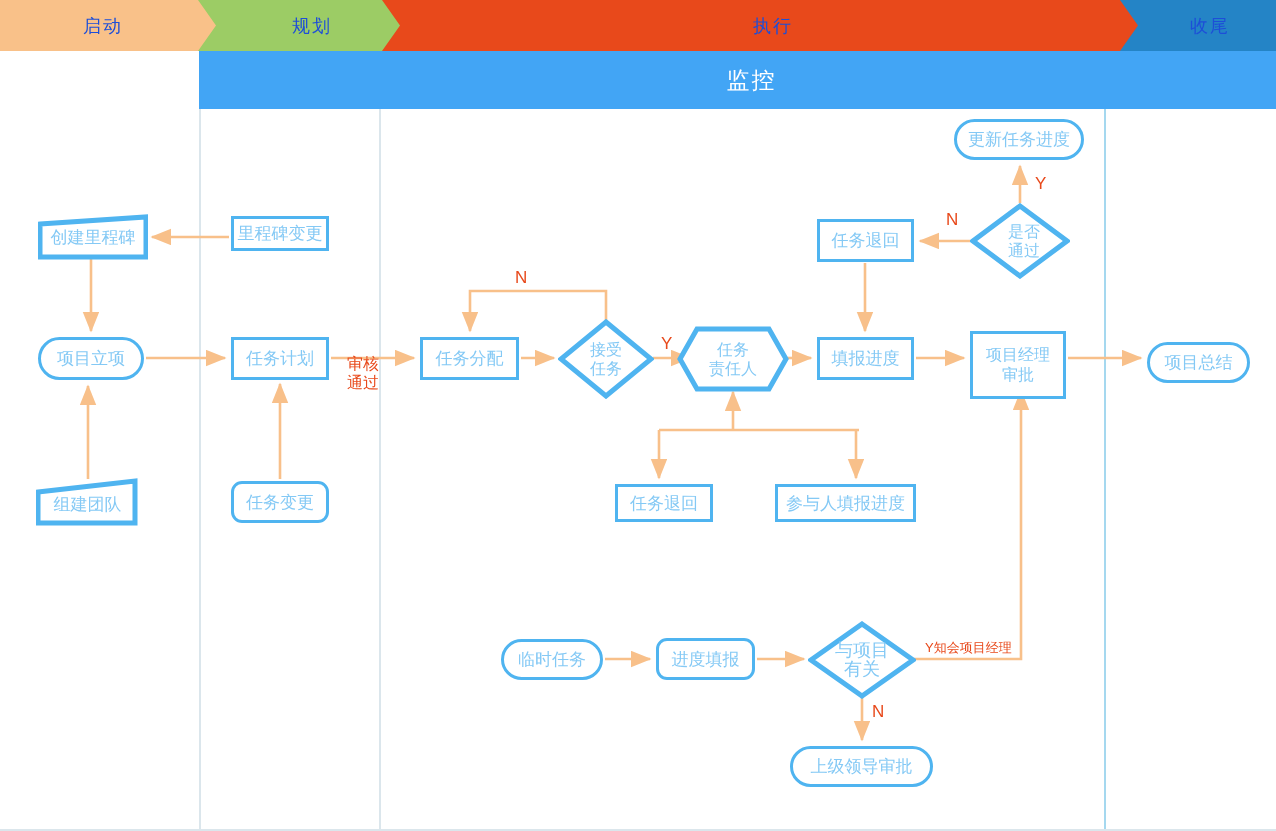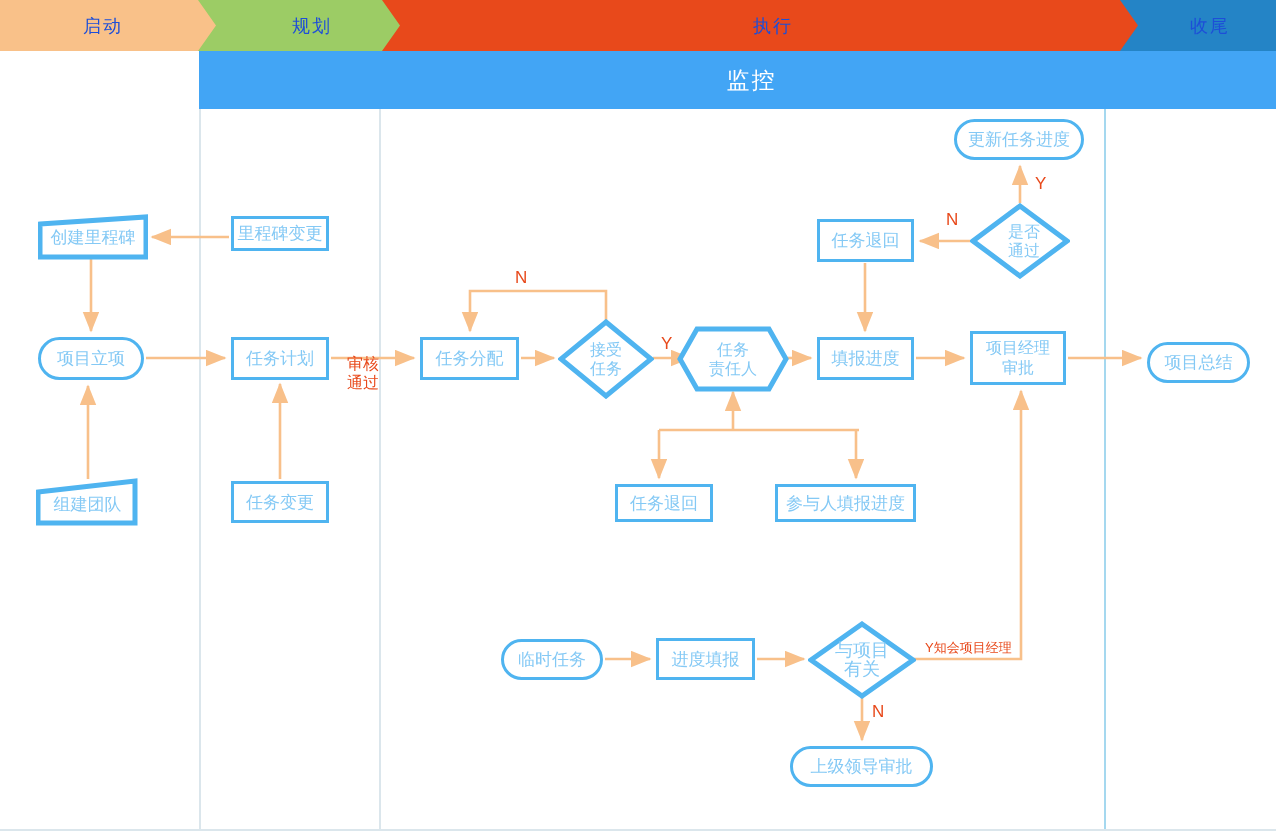--- a/index.html
+++ b/index.html
@@ -194,21 +194,21 @@
     <span class="label">任务计划</span>
   </div>
 
   <div class="node skew" style="left:36px;top:478px;width:103px;height:48px;">
     <svg class="shape-svg" viewBox="0 0 103 48" preserveAspectRatio="none">
       <polygon points="2,14 99,3 99,45 2,45" fill="#ffffff" stroke="#4fb4f0" stroke-width="5" stroke-linejoin="miter"></polygon>
     </svg>
     <span class="label" style="padding-top:4px;">组建团队</span>
   </div>
 
-  <div class="node rect" style="left:231px;top:481px;width:98px;height:42px;">
+  <div class="node rect" style="left:231px;top:481px;width:98px;height:42px;border-radius:11px;">
     <span class="label">任务变更</span>
   </div>
 
   <div class="node rect" style="left:420px;top:337px;width:99px;height:43px;">
     <span class="label">任务分配</span>
   </div>
 
   <div class="node diamond" style="left:558px;top:319px;width:96px;height:80px;">
     <svg class="shape-svg" viewBox="0 0 96 80" preserveAspectRatio="none">
       <polygon points="48,3 93,40 48,77 3,40" fill="#ffffff" stroke="#4fb4f0" stroke-width="5" stroke-linejoin="miter"></polygon>
@@ -222,21 +222,21 @@
       <polygon points="20,3 92,3 109,33 92,63 20,63 3,33" fill="#ffffff" stroke="#4fb4f0" stroke-width="5" stroke-linejoin="miter"></polygon>
     </svg>
     <span class="label" style="white-space:pre-line;font-size:16px;line-height:19px;">任务
 责任人</span>
   </div>
 
   <div class="node rect" style="left:817px;top:337px;width:97px;height:43px;">
     <span class="label">填报进度</span>
   </div>
 
-  <div class="node rect" style="left:970px;top:331px;width:96px;height:54px;">
+  <div class="node rect" style="left:970px;top:331px;width:96px;height:68px;">
     <span class="label" style="white-space:pre-line;font-size:16px;line-height:20px;">项目经理
 审批</span>
   </div>
 
   <div class="node pill" style="left:1147px;top:342px;width:103px;height:41px;">
     <span class="label">项目总结</span>
   </div>
 
   <div class="node pill" style="left:954px;top:119px;width:130px;height:41px;">
     <span class="label">更新任务进度</span>
@@ -259,21 +259,21 @@
   </div>
 
   <div class="node rect" style="left:775px;top:484px;width:141px;height:38px;">
     <span class="label">参与人填报进度</span>
   </div>
 
   <div class="node pill" style="left:501px;top:639px;width:102px;height:41px;">
     <span class="label">临时任务</span>
   </div>
 
-  <div class="node rect" style="left:656px;top:638px;width:99px;height:42px;">
+  <div class="node rect" style="left:656px;top:638px;width:99px;height:42px;border-radius:11px;">
     <span class="label">进度填报</span>
   </div>
 
   <div class="node diamond" style="left:808px;top:621px;width:108px;height:78px;">
     <svg class="shape-svg" viewBox="0 0 108 78" preserveAspectRatio="none">
       <polygon points="54,3 105,39 54,75 3,39" fill="#ffffff" stroke="#4fb4f0" stroke-width="5" stroke-linejoin="miter"></polygon>
     </svg>
     <span class="label" style="white-space:pre-line;font-size:18px;line-height:19px;">与项目
 有关</span>
   </div>

